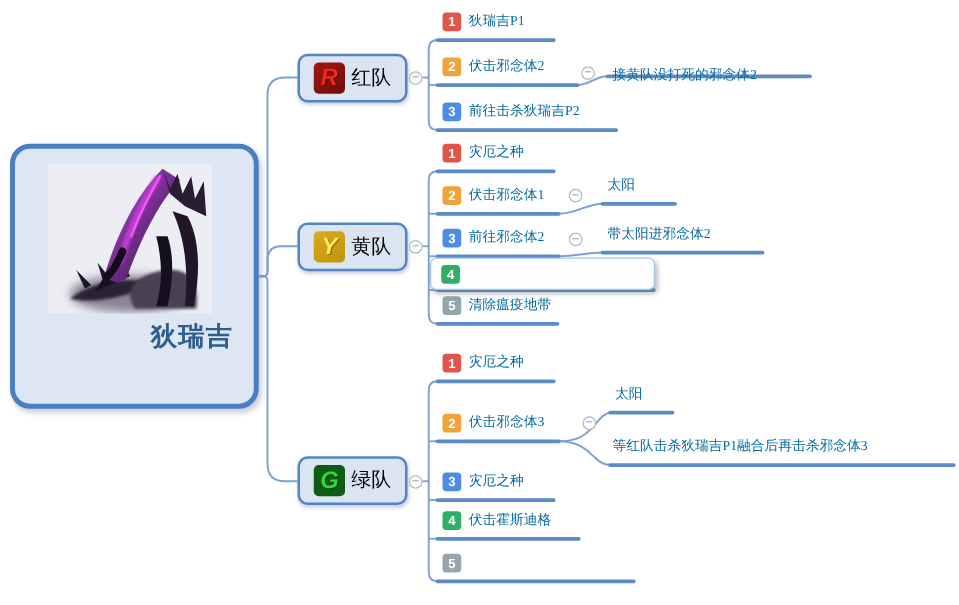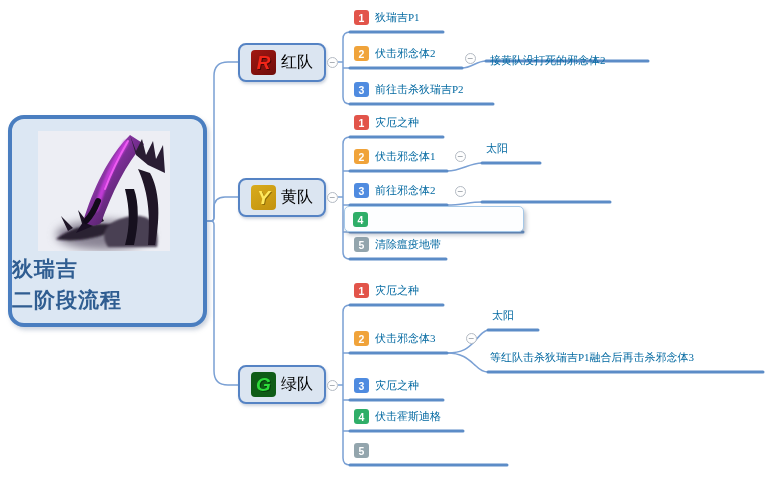--- a/index.html
+++ b/index.html
@@ -7,22 +7,22 @@
           font-family:"Liberation Sans","DejaVu Sans",sans-serif;}
   svg.links{position:absolute;left:0;top:0;z-index:1;}
   svg.links path{fill:none;}
   svg.links .t{stroke:#7aa0d4;stroke-width:1.5;}
   svg.links .u{stroke:#5c8cc7;stroke-width:3;stroke-linecap:round;}
 
   .root-node{position:absolute;left:8px;top:115px;width:199px;height:212px;box-sizing:border-box;
              background:#dce7f3;border:4px solid #4a7ec0;border-radius:16px;z-index:2;
              box-shadow:2px 3px 4px rgba(110,130,160,.35);}
   .root-img{position:absolute;left:26px;top:12px;width:132px;height:120px;overflow:hidden;}
-  .root-title{position:absolute;left:0;width:100%;color:#2f5d91;
-              font-size:21px;font-weight:bold;letter-spacing:1px;}
+  .root-title{position:absolute;left:0;width:100%;text-align:center;color:#2f5d91;
+              font-size:21px;font-weight:bold;letter-spacing:1px;padding-left:46px;}
 
   .team-node{position:absolute;width:88px;height:39px;box-sizing:border-box;z-index:2;
              background:#dbe5f1;border:2px solid #5583c4;border-radius:8px;
              display:flex;align-items:center;justify-content:center;gap:5px;
              box-shadow:1px 2px 3px rgba(110,130,160,.35);}
   .ticon{width:25px;height:25px;border-radius:4px;display:flex;align-items:center;justify-content:center;
          font-weight:900;font-style:italic;font-size:19px;line-height:25px;}
   .ticon.r{background:linear-gradient(145deg,#a31712,#6d0d0b);color:#f32619;text-shadow:1px 1px 0 #470705;}
   .ticon.y{background:linear-gradient(145deg,#d9ab1c,#c2920f);color:#ffe95e;text-shadow:1px 1px 0 #8f6e0a;}
   .ticon.g{background:linear-gradient(145deg,#14671b,#0b4511;);background-color:#0f5c17;color:#2ddb3a;text-shadow:1px 1px 0 #063d0c;}
@@ -124,21 +124,20 @@
         <path d="M87,58 C92,78 92,96 87,114 L96,114 C101,92 101,72 96,58 Z" fill="#16101e"></path>
         <path d="M92,4 C70,26 55,58 45,91 C52,96 59,95 63,92 C74,62 88,32 106,13 Z" fill="url(#neckGrad)"></path>
         <path d="M45,91 L38,102 L55,95 Z" fill="#1a1024"></path>
         <path d="M92,4 L98,20 L104,8 L108,24 L115,10 L118,28 L125,14 L127,42 L110,34 L98,24 Z" fill="#2a1d33"></path>
         <path d="M88,12 C76,30 66,52 58,78" stroke="#c13ad6" stroke-width="5" stroke-linecap="round" fill="none" filter="url(#soft1)"></path>
         <path d="M90,10 C82,24 73,42 67,58" stroke="#ee5cf2" stroke-width="2" stroke-linecap="round" fill="none"></path>
         <path d="M60,70 C56,80 52,86 48,90" stroke="#120b1a" stroke-width="6" stroke-linecap="round" fill="none"></path>
       </svg>
     </div>
     <div class="root-title" style="top:136px;">狄瑞吉</div>
-    <div class="root-title" style="top:167px;">二阶段流程</div>
   </div>
 
   <div class="team-node" style="left:238px;top:43px;">
     <span class="ticon r">R</span>
     <span class="tlabel">红队</span>
   </div>
   <div class="team-node" style="left:238px;top:178px;">
     <span class="ticon y">Y</span>
     <span class="tlabel">黄队</span>
   </div>
@@ -190,20 +189,23 @@
   <div class="topic" style="left:486px;top:140px;">
     <span class="tp-label">太阳</span>
   </div>
   <div class="topic" style="left:354px;top:182px;">
     <span class="badge p3">3</span>
     <span class="tp-label">前往邪念体2</span>
   </div>
   <div class="minus" style="left:455px;top:186px;">
       <span>−</span>
     </div>
+  <div class="topic" style="left:486px;top:179px;">
+    <span class="tp-label">带太阳进邪念体2</span>
+  </div>
   <div class="selected-topic">
     <span class="badge p4">4</span>
   </div>
   <div class="topic" style="left:354px;top:236px;">
     <span class="badge p5">5</span>
     <span class="tp-label">清除瘟疫地带</span>
   </div>
 
   <div class="topic" style="left:354px;top:282px;">
     <span class="badge p1">1</span>

